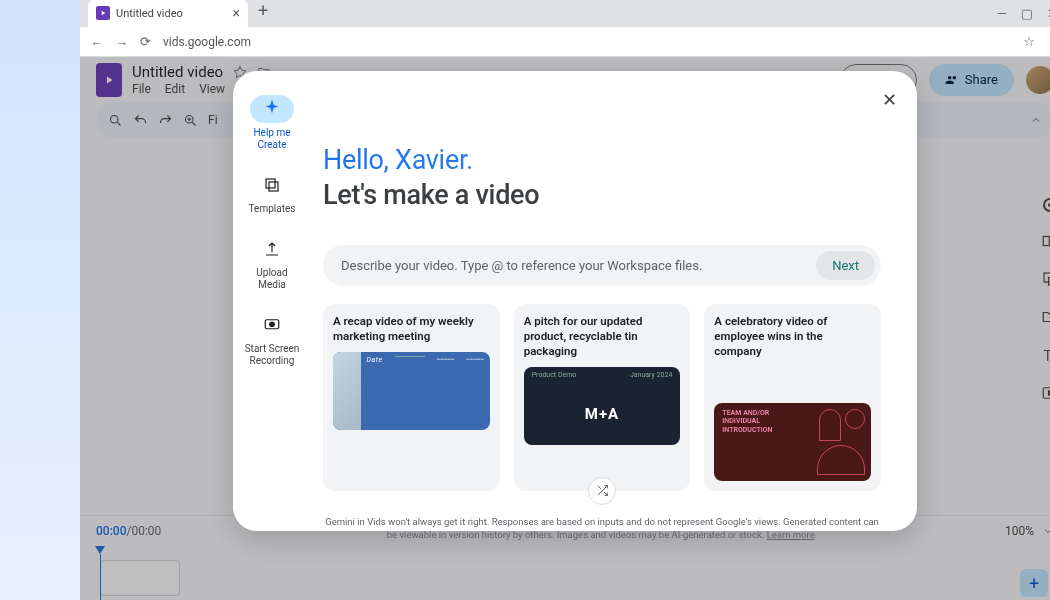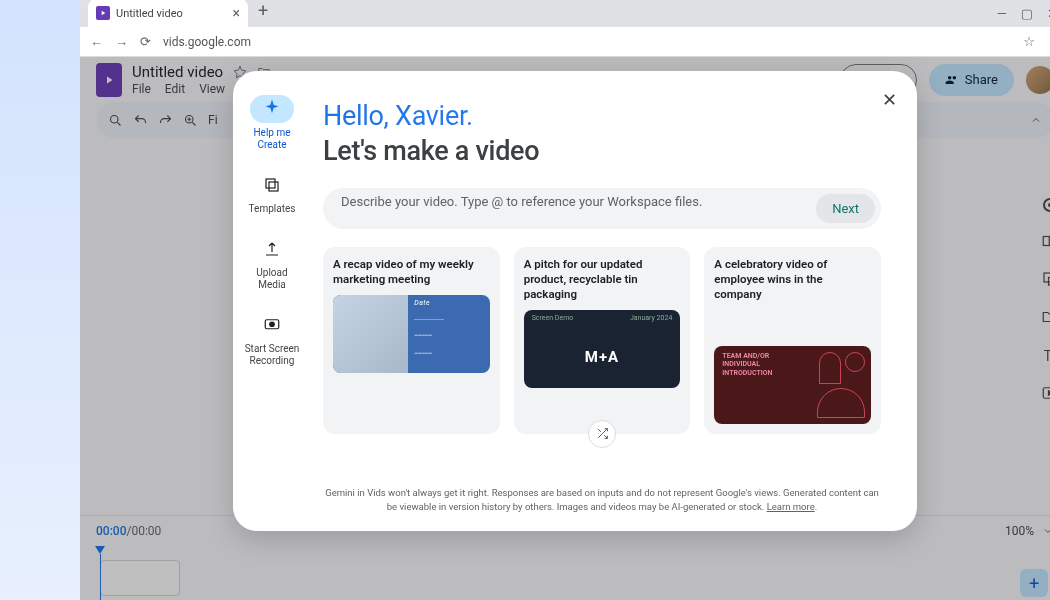--- a/index.html
+++ b/index.html
@@ -78,36 +78,36 @@
 .side-item { display: flex; flex-direction: column; align-items: center; gap: 4px; cursor: pointer; }
 .side-icon { width: 44px; height: 28px; border-radius: 14px; display: flex; align-items: center; justify-content: center; }
 .side-icon.active { background: #c2e7ff; }
 .side-icon svg { width: 18px; height: 18px; fill: none; stroke: #1f1f1f; stroke-width: 1.6; }
 .side-icon.active svg { fill: #1a73e8; stroke: #1a73e8; }
 .side-label { font-size: 10px; text-align: center; color: #444; line-height: 1.2; max-width: 60px; }
 .side-label.active { color: #0b57d0; }
 
 .modal-main { flex: 1; padding: 28px 36px 18px 12px; display: flex; flex-direction: column; }
 .hello { font-size: 27px; letter-spacing: -0.3px; line-height: 1.28; font-weight: 400; }
-.hello-line1 { background: linear-gradient(90deg, #1a73e8, #4f8cff); -webkit-background-clip: text; background-clip: text; color: transparent; }
+.hello-line1 { background: linear-gradient(90deg, #1a73e8, #4f8cff); -webkit-background-clip: text; background-clip: text; color: transparent; margin-top: 44px; }
 .hello-line2 { color: #3c4043; font-weight: 500; }
 
-.prompt-row { margin-top: 20px; display: flex; background: #f1f3f4; border-radius: 24px; padding: 6px 6px 6px 18px; }
+.prompt-row { margin-top: 33px; display: flex; align-items: center; background: #f1f3f4; border-radius: 24px; padding: 6px 6px 6px 18px; }
 .prompt-input { flex: 1; font-size: 13px; color: #5f6368; }
 .next-btn { background: #e3e5e8; color: #0f766e; padding: 7px 16px; border-radius: 18px; font-size: 13px; cursor: pointer; }
 
 .suggestions { margin-top: 18px; display: flex; gap: 14px; position: relative; }
 .sug-card { flex: 1; background: #f1f3f4; border-radius: 12px; padding: 10px; display: flex; flex-direction: column; cursor: pointer; }
 .sug-title { font-size: 11.5px; font-weight: 600; color: #202124; line-height: 1.3; min-height: 30px; }
 .sug-thumb { margin-top: 8px; height: 78px; border-radius: 8px; overflow: hidden; display: flex; align-items: center; justify-content: center; font-weight: 700; }
 .thumb1 { background: #3b6ab0; color: #fff; font-size: 10px; letter-spacing: 0.5px; flex-direction: column; position: relative; }
 .thumb1 .banner { width: 100%; height: 24px; background: #4a7bc4; display: flex; align-items: center; justify-content: center; font-size: 9px; font-weight: 700; font-style: italic; }
 .thumb1 .body { flex:1; display:flex; width:100%; }
 .thumb1 .photo { width: 48%; background: linear-gradient(135deg,#c4d4e4,#a8b8c8); }
-.thumb1 .side { flex:1; padding: 4px 6px; font-size: 7px; font-weight: 400; font-style: italic; display:flex; flex-direction:column; gap:12px; }
+.thumb1 .side { flex:1; padding: 4px 6px; font-size: 7px; font-weight: 400; font-style: italic; display:flex; flex-direction:row; gap:12px; }
 .thumb2 { background: #1a2332; color: #fff; font-size: 16px; flex-direction: column; }
 .thumb2 .top { width:100%; display:flex; justify-content:space-between; padding: 4px 8px; font-size: 7px; font-weight:400; color:#8a9; }
 .thumb2 .mid { flex:1; display:flex; align-items:center; justify-content:center; font-size:15px; letter-spacing:1px; }
 .thumb3 { background: #4a1818; position: relative; margin-top: 44px; }
 .thumb3 .t3text { position:absolute; top:6px; left:8px; font-size:7px; color:#e8a; line-height:1.2; font-weight:600; text-align:left; max-width: 60px; }
 .thumb3 .shapes { position:absolute; right:6px; top:6px; bottom:6px; width:50%; }
 .thumb3 .arch { position:absolute; border:1px solid #c8455a; }
 .thumb3 .arch1 { top:0; right:24px; width:22px; height:32px; border-radius: 11px 11px 0 0; }
 .thumb3 .arch2 { top:0; right:0; width:20px; height:20px; border-radius:10px; }
 .thumb3 .arch3 { bottom:0; right:0; width:48px; height:30px; border-radius: 24px 24px 0 0; }
@@ -347,21 +347,21 @@
                       <span style="font-size:5px;opacity:.6">━━━━━</span>
                       <span style="font-size:5px;opacity:.6">━━━━━</span>
                     </div>
                   </div>
               </div>
             </div>
             <div class="sug-card">
               <div class="sug-title">A pitch for our updated product, recyclable tin packaging</div>
               <div class="sug-thumb thumb2">
                 <div class="top">
-                    <span>Screen Demo</span>
+                    <span>Product Demo</span>
                     <span>January 2024</span>
                   </div>
                 <div class="mid">M+A</div>
               </div>
             </div>
             <div class="sug-card">
               <div class="sug-title">A celebratory video of employee wins in the company</div>
               <div class="sug-thumb thumb3">
                 <div class="t3text">TEAM AND/OR INDIVIDUAL INTRODUCTION</div>
                 <div class="shapes">

